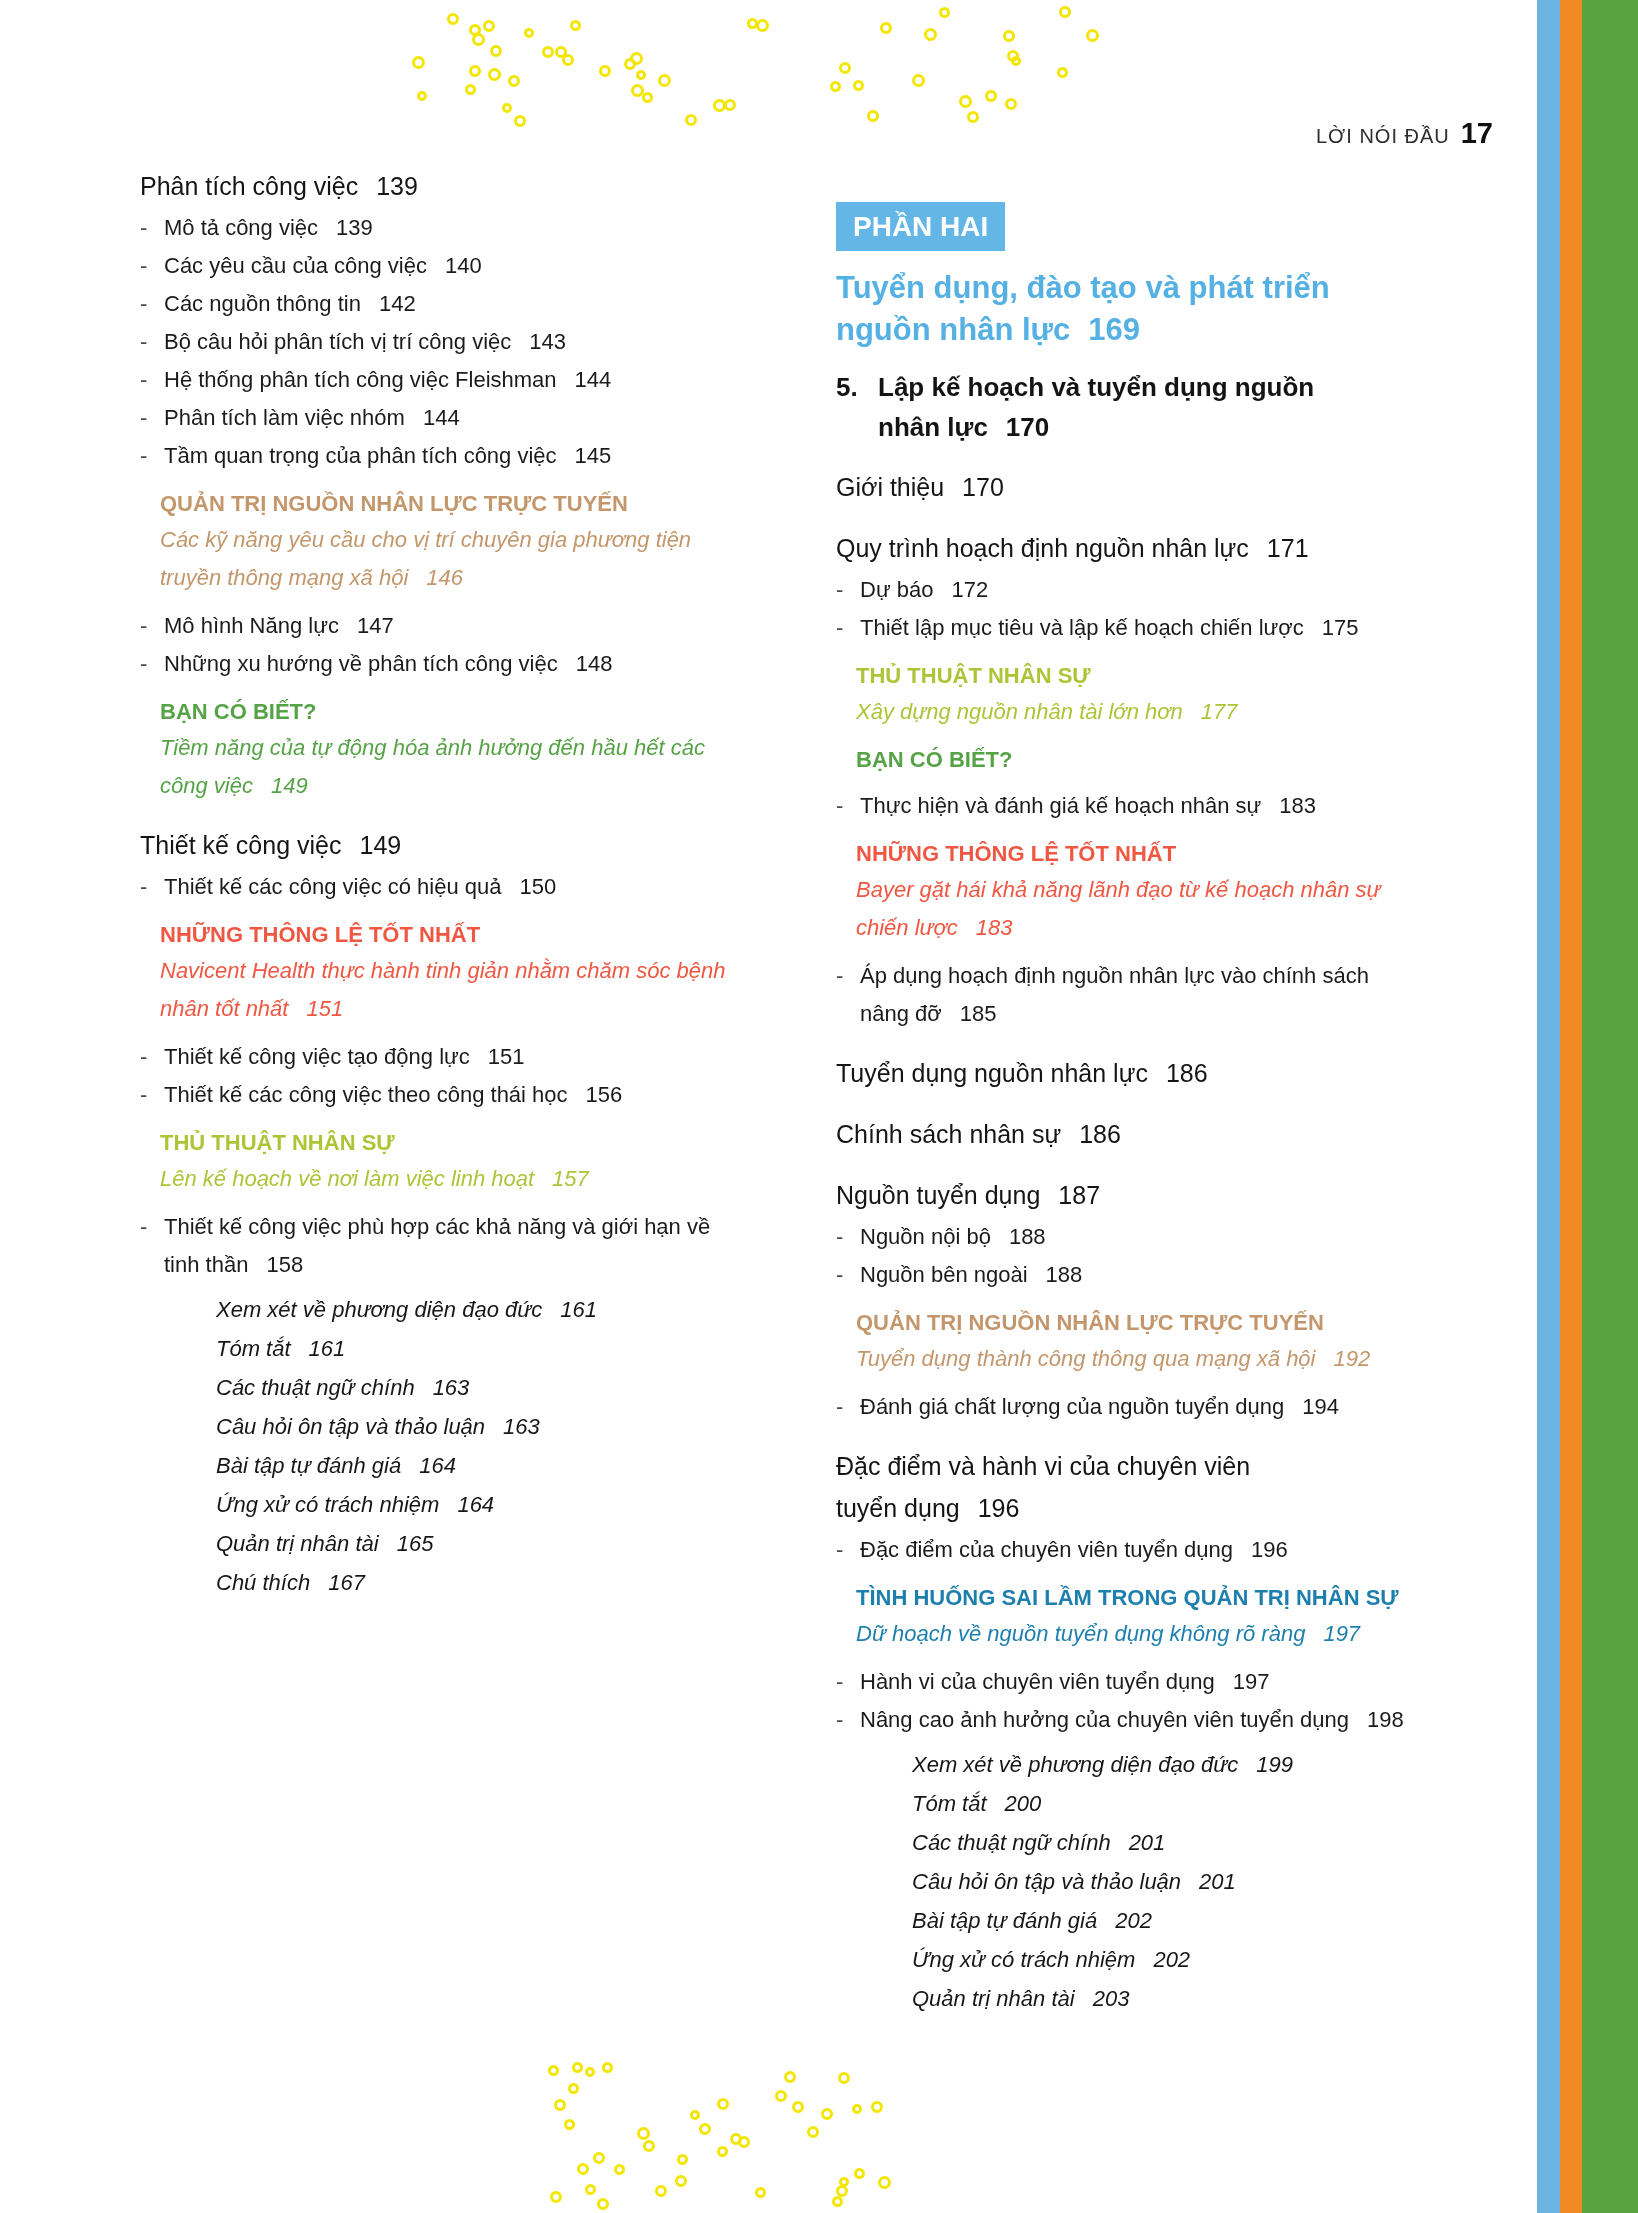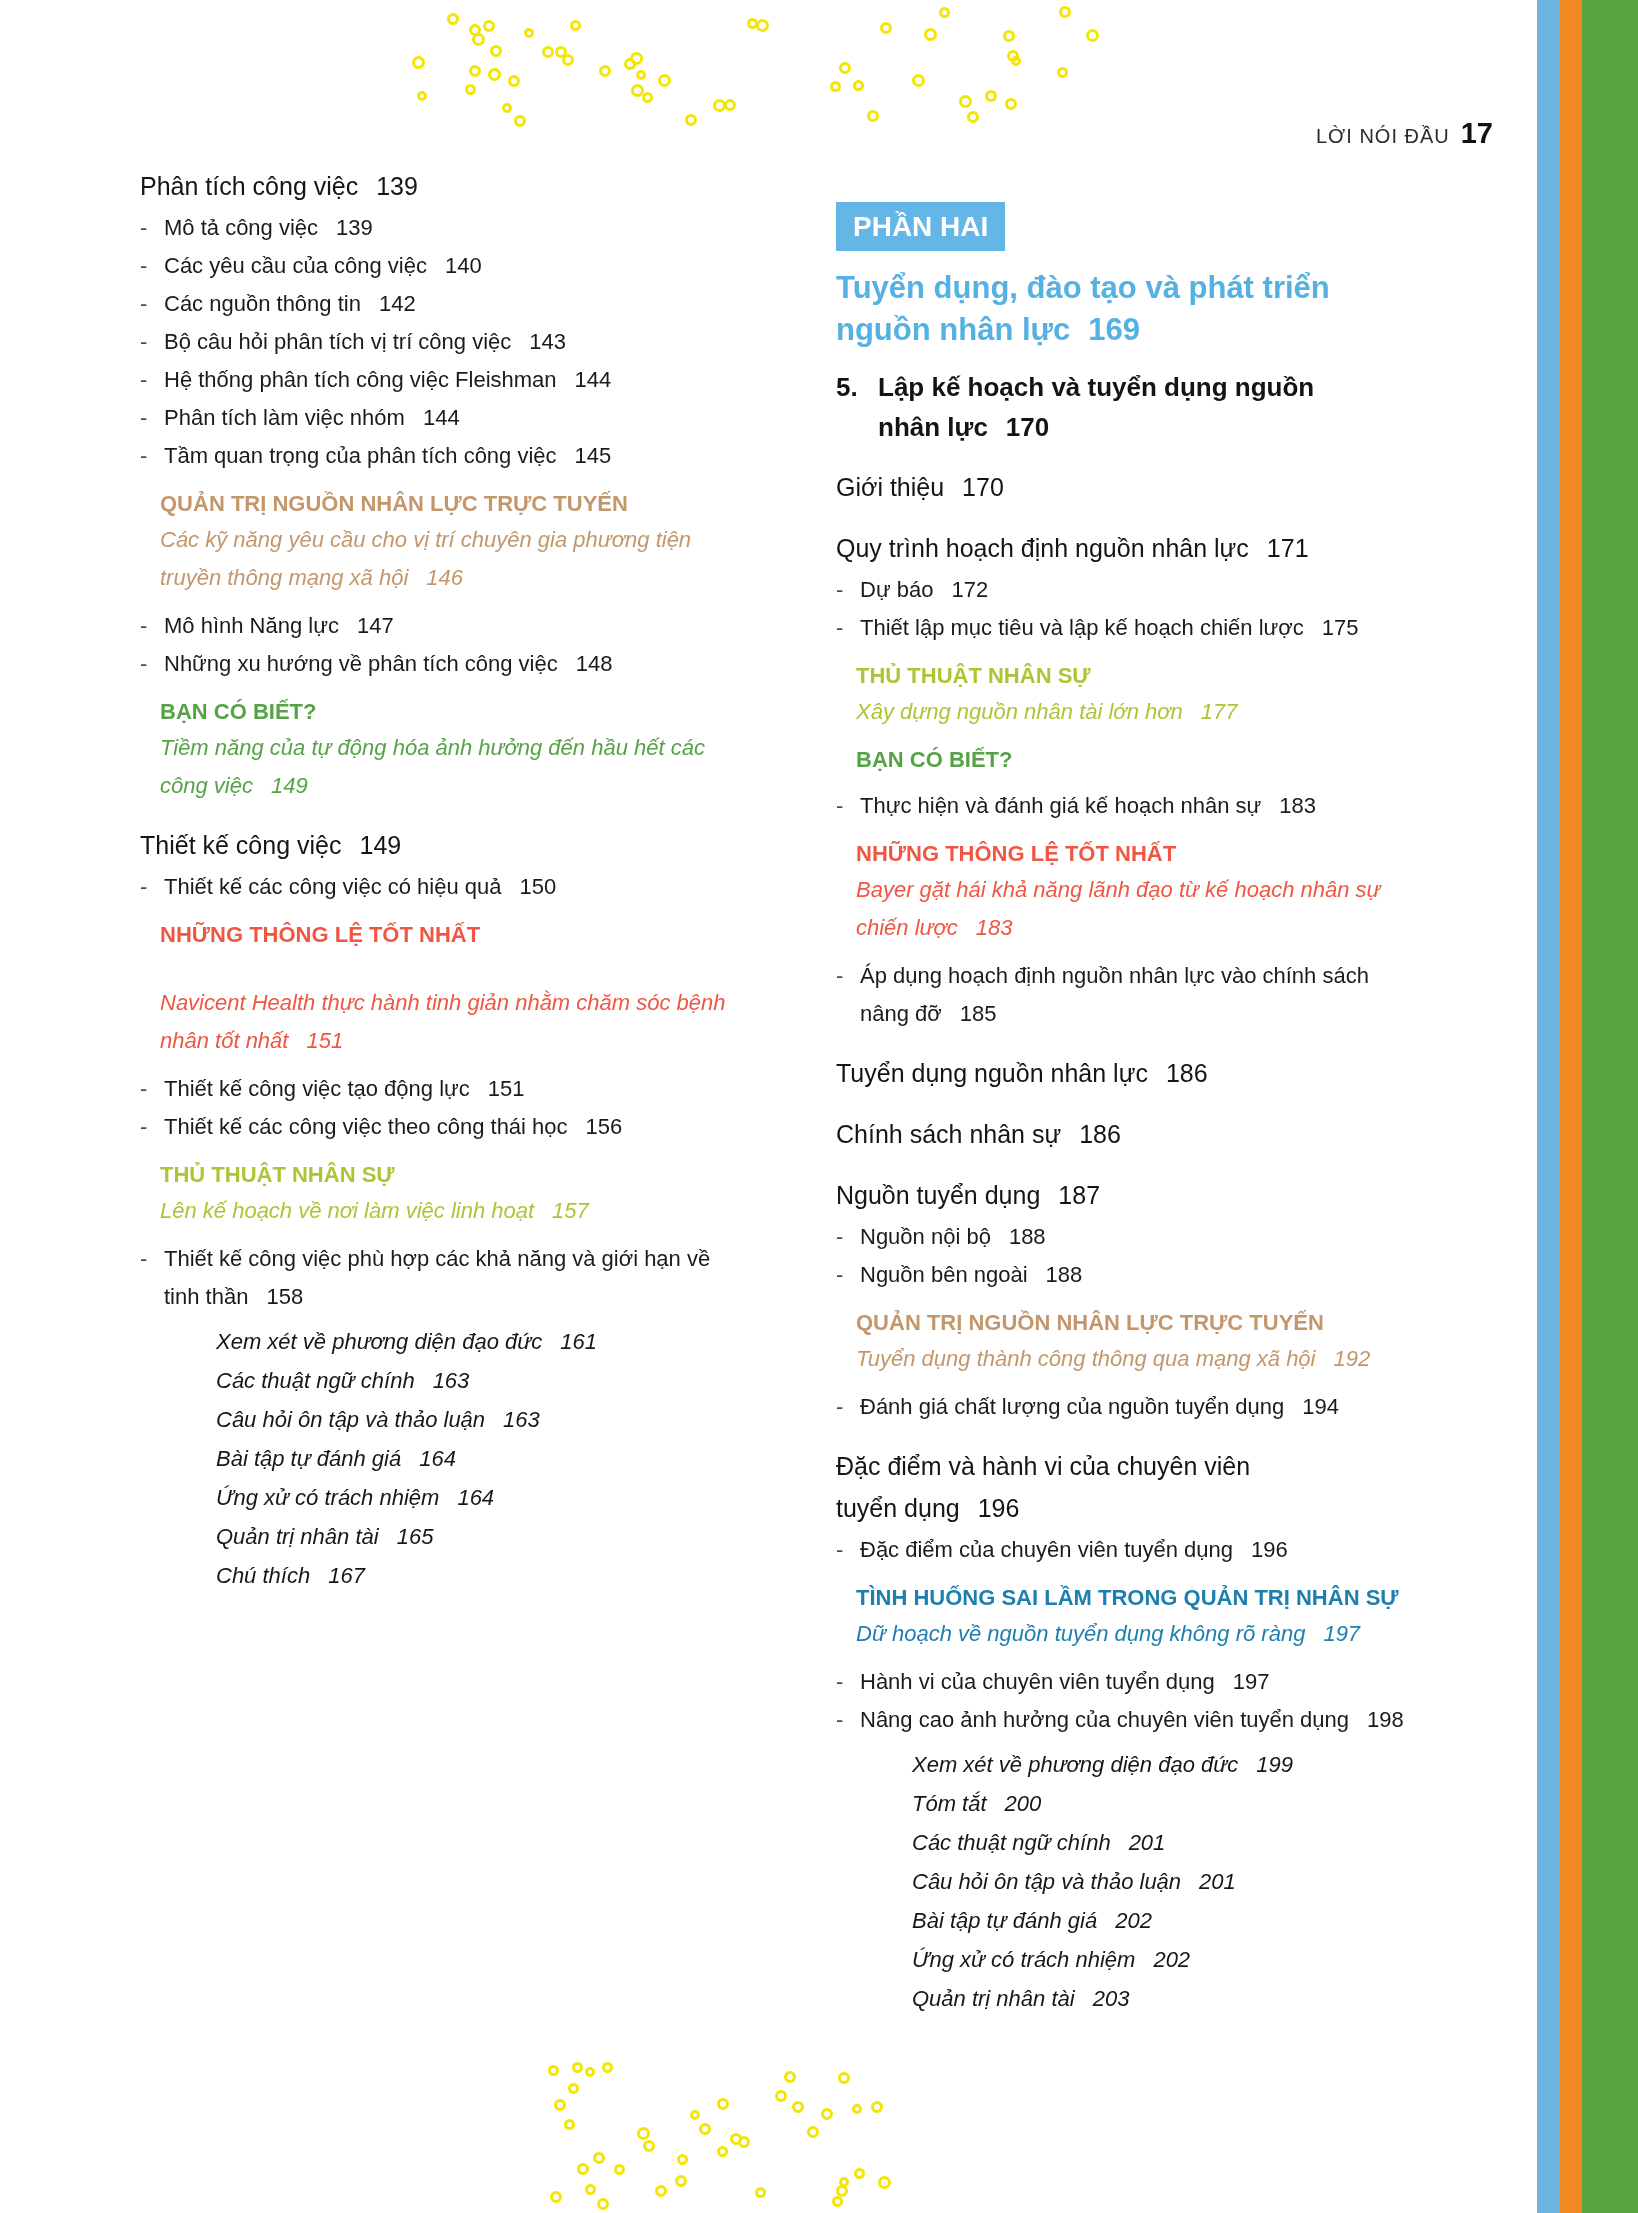--- a/index.html
+++ b/index.html
@@ -190,21 +190,21 @@
         <div class="sec-desc" style="color: var(--green);"><span class="t">Tiềm năng của tự động hóa ảnh hưởng đến hầu hết các
 công việc</span><span class="pg">149</span></div>
       </div>
       <div class="toc-h1"><span class="t">Thiết kế công việc</span><span class="pg">149</span></div>
       <div class="toc-item">
         <span class="dash">-</span>
         <div class="it-body"><span class="t">Thiết kế các công việc có hiệu quả</span><span class="pg">150</span></div>
       </div>
       <div class="toc-section">
         <div class="sec-head" style="color: var(--red);">NHỮNG THÔNG LỆ TỐT NHẤT</div>
-        <div class="sec-desc" style="color: var(--red); margin-top: 32px;"><span class="t">Navicent Health thực hành tinh giản nhằm chăm sóc bệnh
+        <div class="sec-desc" style="color: var(--red);"><span class="t">Navicent Health thực hành tinh giản nhằm chăm sóc bệnh
 nhân tốt nhất</span><span class="pg">151</span></div>
       </div>
       <div class="toc-item">
         <span class="dash">-</span>
         <div class="it-body"><span class="t">Thiết kế công việc tạo động lực</span><span class="pg">151</span></div>
       </div>
       <div class="toc-item">
         <span class="dash">-</span>
         <div class="it-body"><span class="t">Thiết kế các công việc theo công thái học</span><span class="pg">156</span></div>
       </div>
@@ -212,20 +212,21 @@
         <div class="sec-head" style="color: var(--lime);">THỦ THUẬT NHÂN SỰ</div>
         <div class="sec-desc" style="color: var(--lime);"><span class="t">Lên kế hoạch về nơi làm việc linh hoạt</span><span class="pg">157</span></div>
       </div>
       <div class="toc-item">
         <span class="dash">-</span>
         <div class="it-body"><span class="t">Thiết kế công việc phù hợp các khả năng và giới hạn về
 tinh thần</span><span class="pg">158</span></div>
       </div>
       <div class="toc-endnotes">
         <div class="toc-endnote"><span class="t">Xem xét về phương diện đạo đức</span><span class="pg">161</span></div>
+        <div class="toc-endnote"><span class="t">Tóm tắt</span><span class="pg">161</span></div>
         <div class="toc-endnote"><span class="t">Các thuật ngữ chính</span><span class="pg">163</span></div>
         <div class="toc-endnote"><span class="t">Câu hỏi ôn tập và thảo luận</span><span class="pg">163</span></div>
         <div class="toc-endnote"><span class="t">Bài tập tự đánh giá</span><span class="pg">164</span></div>
         <div class="toc-endnote"><span class="t">Ứng xử có trách nhiệm</span><span class="pg">164</span></div>
         <div class="toc-endnote"><span class="t">Quản trị nhân tài</span><span class="pg">165</span></div>
         <div class="toc-endnote"><span class="t">Chú thích</span><span class="pg">167</span></div>
       </div>
     </div>
   <div class="col col-right" id="col-right"><div class="part-badge">PHẦN HAI</div><div class="part-title"><span class="t">Tuyển dụng, đào tạo và phát triển
 nguồn nhân lực</span><span class="pg">169</span></div><div class="chapter">

